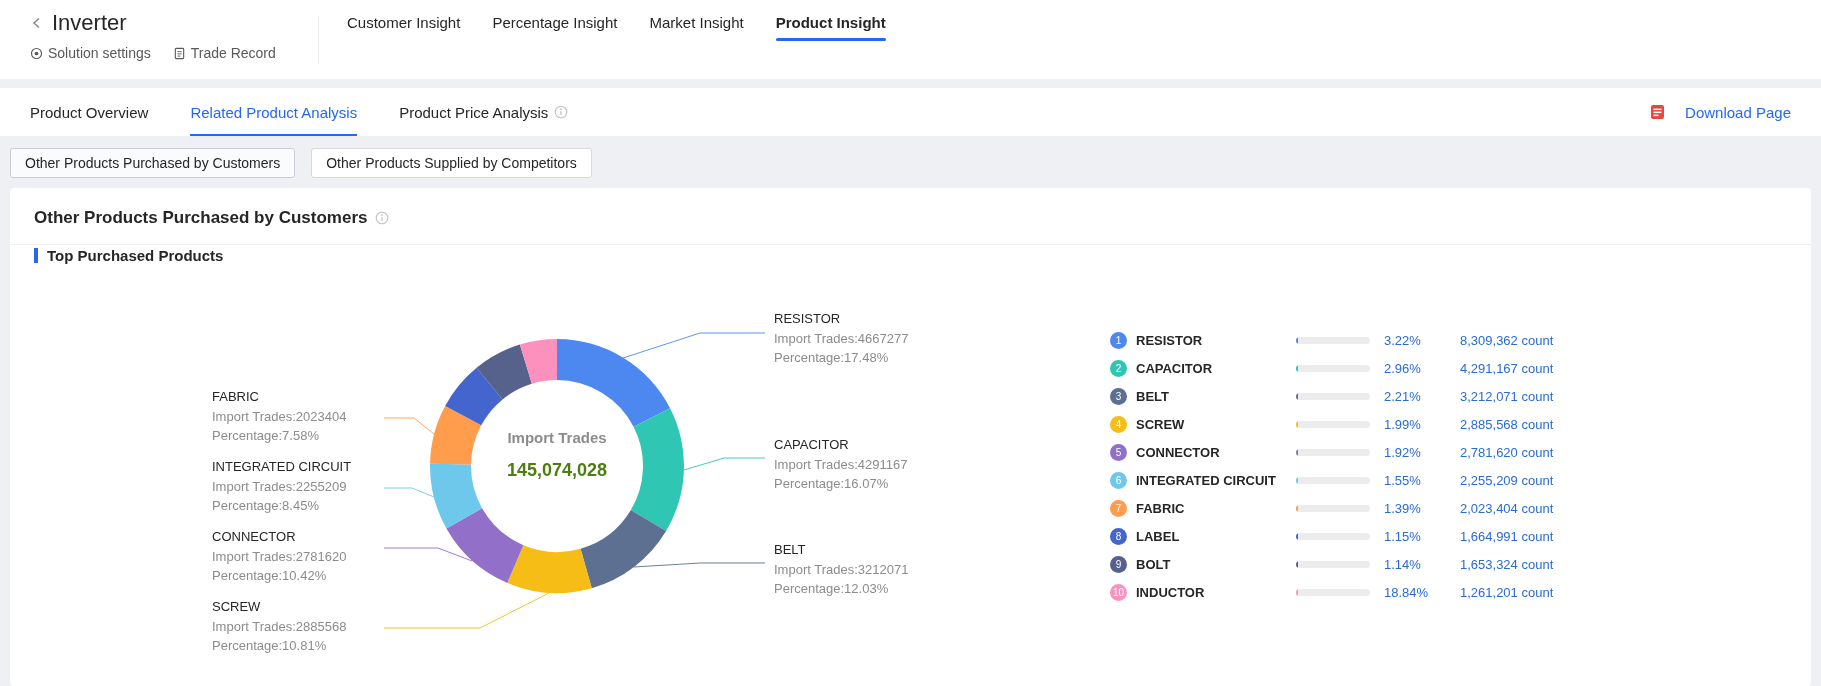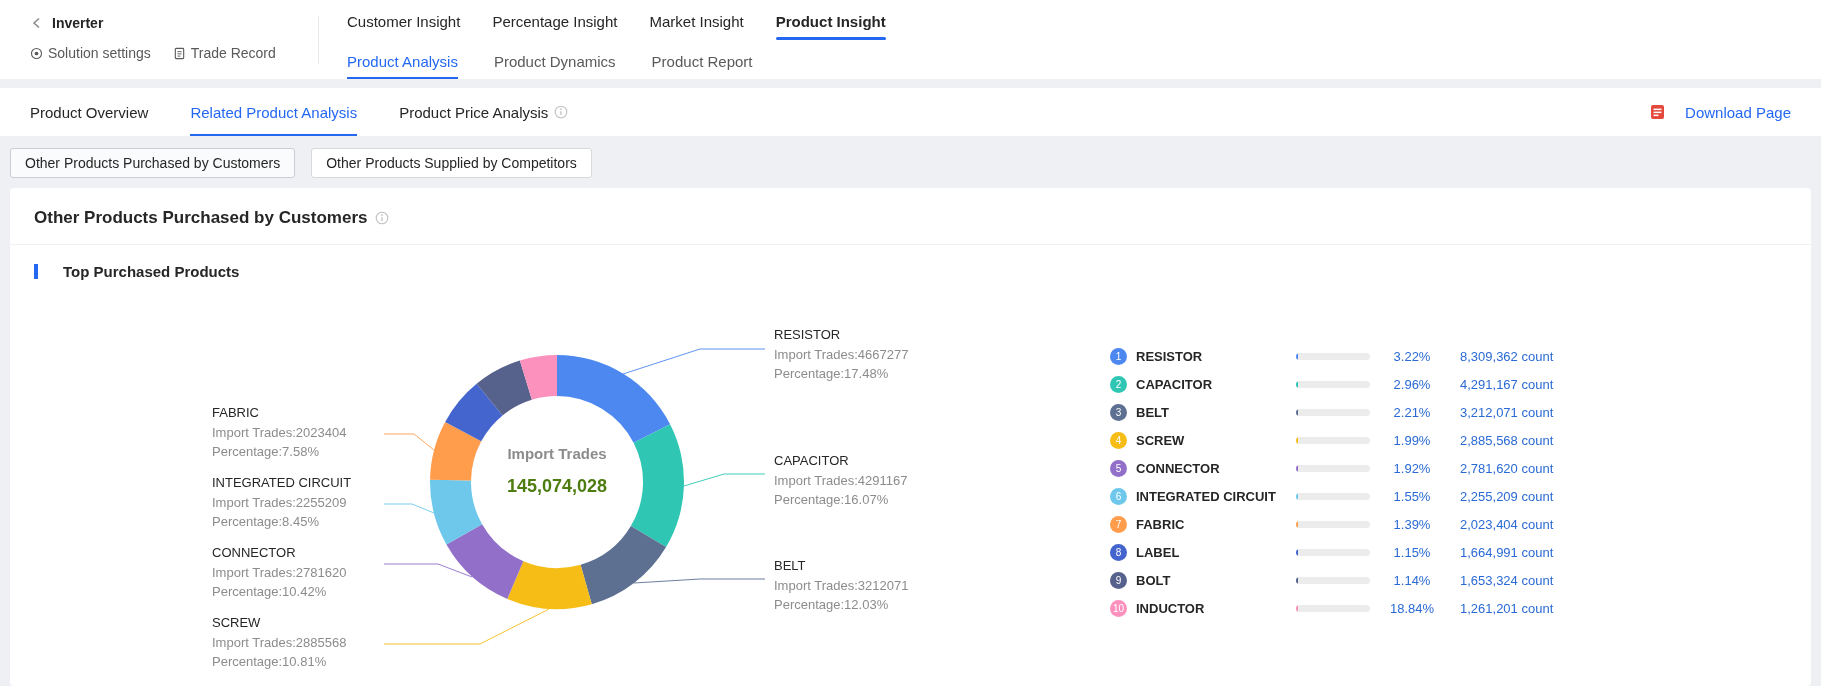--- a/index.html
+++ b/index.html
@@ -8,21 +8,21 @@
     width:1821px; height:686px; overflow:hidden;
     background:#eef0f4;
     font-family:"Liberation Sans", sans-serif;
     color:#262626;
   }
   
   .topbar { background:#fff; height:80px; display:flex; border-bottom:1px solid #eef0f2; }
   .topbar-left { width:318px; padding:10px 0 0 30px; flex:0 0 auto; }
   .title-row { display:flex; align-items:center; gap:8px; height:26px; }
   .back-btn { display:flex; align-items:center; cursor:pointer; }
-  .page-title { font-size:14px; font-weight:700; color:#262626; }
+  .page-title { font-size:22px; font-weight:400; color:#262626; }
   .actions-row { display:flex; gap:22px; margin-top:9px; }
   .action { display:flex; align-items:center; gap:5px; font-size:14px; color:#595959; cursor:pointer; }
   .vdiv { width:1px; background:#e9e9e9; height:48px; margin-top:16px; flex:0 0 auto; }
   .topbar-tabs { padding-left:28px; display:flex; flex-direction:column; }
   .main-tabs { display:flex; gap:32px; height:44px; align-items:center; }
   .mtab { font-size:15px; color:#262626; cursor:pointer; position:relative; height:100%; display:flex; align-items:center; }
   .mtab.active { font-weight:700; }
   .mtab.active::after { content:""; position:absolute; left:0; right:0; bottom:3px; height:3px; background:#2468F2; border-radius:2px; }
   .sub-tabs { display:flex; gap:36px; height:36px; align-items:center; }
   .stab { font-size:15px; color:#595959; cursor:pointer; position:relative; height:100%; display:flex; align-items:center; }
@@ -37,21 +37,21 @@
   
   .chips { display:flex; gap:16px; margin:12px 10px 10px; height:30px; }
   .chip { background:#fff; border:1px solid #d9d9d9; border-radius:3px; font-size:14px; color:#262626;
           padding:0 14px; display:flex; align-items:center; cursor:pointer; }
   .chip.active { background:#fafbfc; border-color:#c9ced6; }
   
   .card { background:#fff; margin:0 10px; height:498px; border-radius:4px; padding:18px 24px; overflow:hidden; }
   .panel-title-row { display:flex; align-items:center; gap:8px; height:24px; }
   .panel-title { font-size:17px; font-weight:700; color:#262626; }
   .divider { height:1px; background:#f0f0f0; margin:14px -24px 0; }
-  .section-row { display:flex; align-items:center; gap:25px; margin-top:16px; height:20px; }
+  .section-row { display:flex; align-items:center; gap:9px; height:20px; }
   .section-bar { width:4px; height:15px; background:#2468F2; }
   .section-title { font-size:15px; font-weight:700; color:#262626; }
   
   .chart-wrap { position:relative; margin-top:6px; height:396px; }
   #chart-svg { position:absolute; left:0; top:0; }
   .center-label { position:absolute; left:433px; top:158px; width:180px; text-align:center; pointer-events:none;font-weight:bold; }
   .center-label .cl { font-size:15px; color:#8c8c8c; }
   .center-label .cv { font-size:18px; color:#4d7c0f; margin-top:14px; }
   .callout { position:absolute; font-size:13px; width:190px; }
   .callout .co-name { color:#262626; margin-bottom:3px; font-size:13px; }
@@ -64,21 +64,21 @@
   .co5 { left:178px; top:188px; }
   .co6 { left:178px; top:118px; }
   
   .legend { position:absolute; left:1076px; top:55px; }
   .lrow { display:flex; align-items:center; height:28px; cursor:pointer; }
   .lbadge { width:17px; height:17px; border-radius:50%; color:#fff; font-size:10px;
             display:flex; align-items:center; justify-content:center; flex:0 0 auto; }
   .lname { width:160px; margin-left:9px; font-size:13px; color:#262626; font-weight:700; white-space:nowrap; }
   .lbar { width:74px; height:7px; background:#ececec; border-radius:4px; position:relative; overflow:hidden; flex:0 0 auto; }
   .lfill { position:absolute; left:0; top:0; bottom:0; border-radius:4px; }
-  .lpct { width:56px; margin-left:14px; font-size:13px; color:#2A6AD4; text-align:center; }
+  .lpct { width:56px; margin-left:14px; font-size:13px; color:#2A6AD4; text-align:left; }
   .lcount { margin-left:20px; font-size:13px; color:#2A6AD4; width:160px; }
 </style>
 </head>
 <body>
 
 <header class="topbar">
   <div class="topbar-left">
     <div class="title-row">
       <span class="back-btn">
         <svg width="14" height="14" viewBox="0 0 14 14">
@@ -106,25 +106,20 @@
       </span>
     </div>
   </div>
   <div class="vdiv"></div>
   <div class="topbar-tabs">
     <nav class="main-tabs">
       <div class="mtab">Customer Insight</div>
       <div class="mtab">Percentage Insight</div>
       <div class="mtab">Market Insight</div>
       <div class="mtab active">Product Insight</div>
-    </nav>
-    <nav class="sub-tabs">
-      <div class="stab active">Product Analysis</div>
-      <div class="stab">Product Dynamics</div>
-      <div class="stab">Product Report</div>
     </nav>
   </div>
 </header>
 
 <div class="navbar">
   <div class="ntab">
     <span>Product Overview</span>
   </div>
   <div class="ntab active">
     <span>Related Product Analysis</span>

